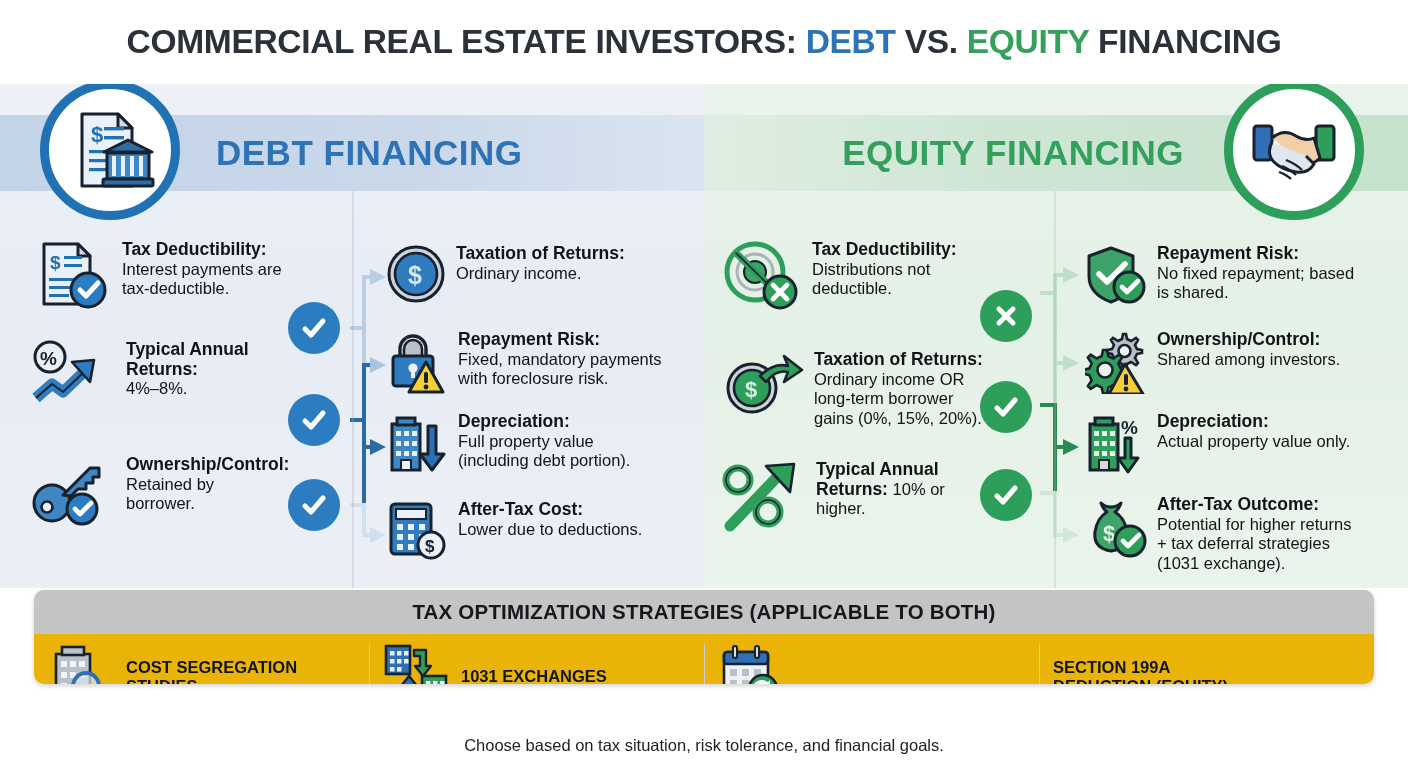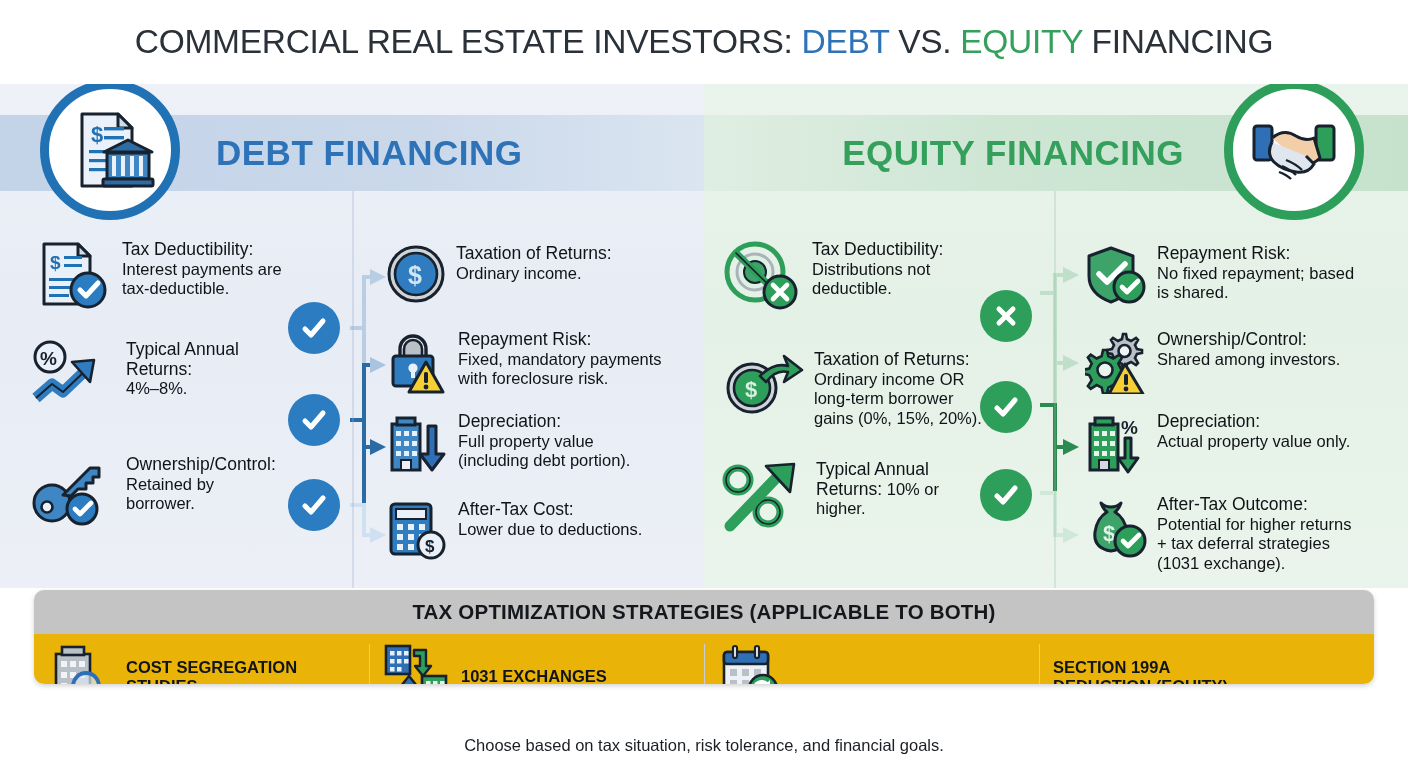--- a/index.html
+++ b/index.html
@@ -10,21 +10,21 @@
   }
   #root { position: relative; width: 1408px; height: 768px; background: #fff; }
 
   
   .title-bar {
     position: absolute; top: 0; left: 0; width: 1408px; height: 84px;
     display: flex; align-items: center; justify-content: center;
     background: #ffffff; z-index: 30;
   }
   .title {
-    font-size: 33.5px; font-weight: normal; letter-spacing: -0.3px;
+    font-size: 33.5px; font-weight: bold; letter-spacing: -0.3px;
     color: #2b3138; white-space: nowrap;
   }
   .title .t-debt { color: #2e72b8; }
   .title .t-equity { color: #34a05c; }
 
   
   .panel {
     position: absolute; top: 84px; height: 504px; width: 704px;
   }
   .panel-debt { left: 0; background: linear-gradient(180deg,#eef1f7 0%, #e7ecf5 45%, #eceff6 100%); }
@@ -57,21 +57,21 @@
   .vdiv { position: absolute; top: 191px; width: 2px; height: 397px; z-index: 6; }
   .vdiv-debt { left: 352px; background: rgba(150,170,200,0.28); }
   .vdiv-equity { left: 1054px; background: rgba(150,190,160,0.28); }
 
   
   .item {
     position: absolute; display: flex; align-items: flex-start; gap: 10px;
   }
   .item .ico { flex: 0 0 auto; }
   .item .txt { font-size: 16.5px; line-height: 19.5px; color: #101418; }
-  .item .txt b { font-size: 17.5px; font-weight: normal; display: inline; }
+  .item .txt b { font-size: 17.5px; font-weight: bold; display: inline; }
   .item .txt .ln { display: block; }
 
   
   .badge {
     position: absolute; width: 52px; height: 52px; border-radius: 50%;
     display: flex; align-items: center; justify-content: center; z-index: 12;
   }
   .badge.blue { background: #2b7cc0; }
   .badge.green { background: #2e9e5b; }
   .badge svg { width: 30px; height: 30px; }

